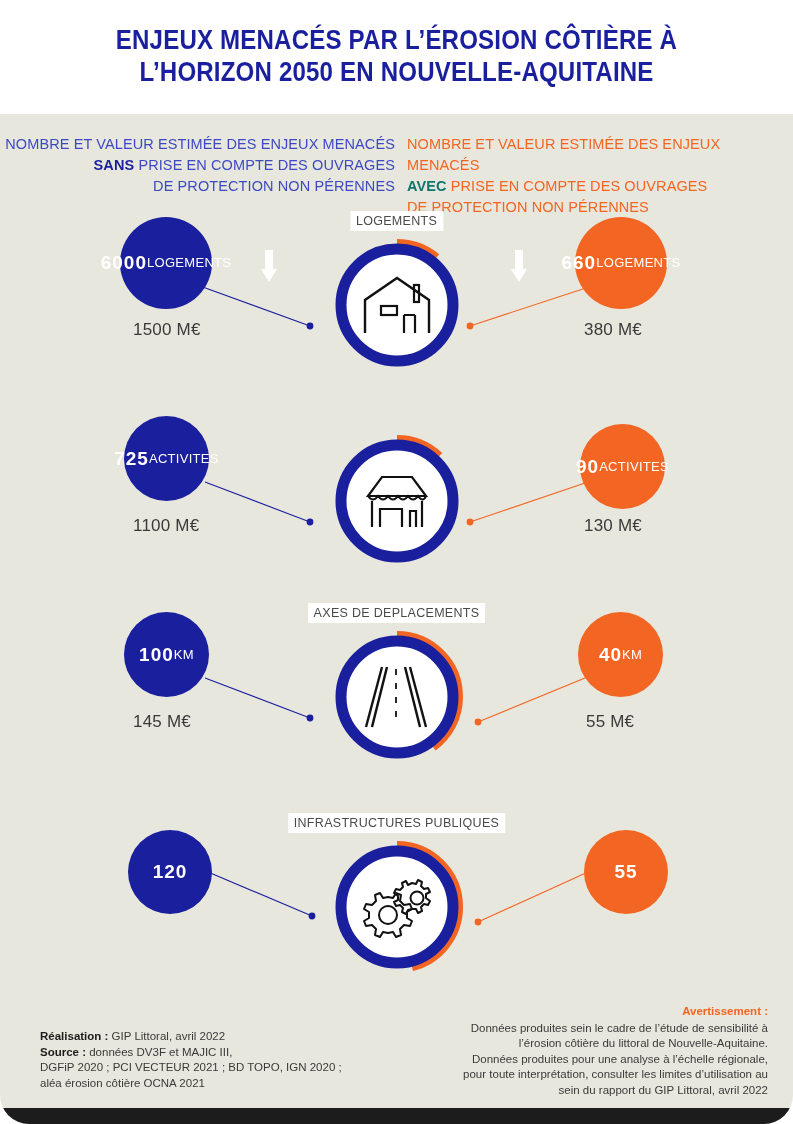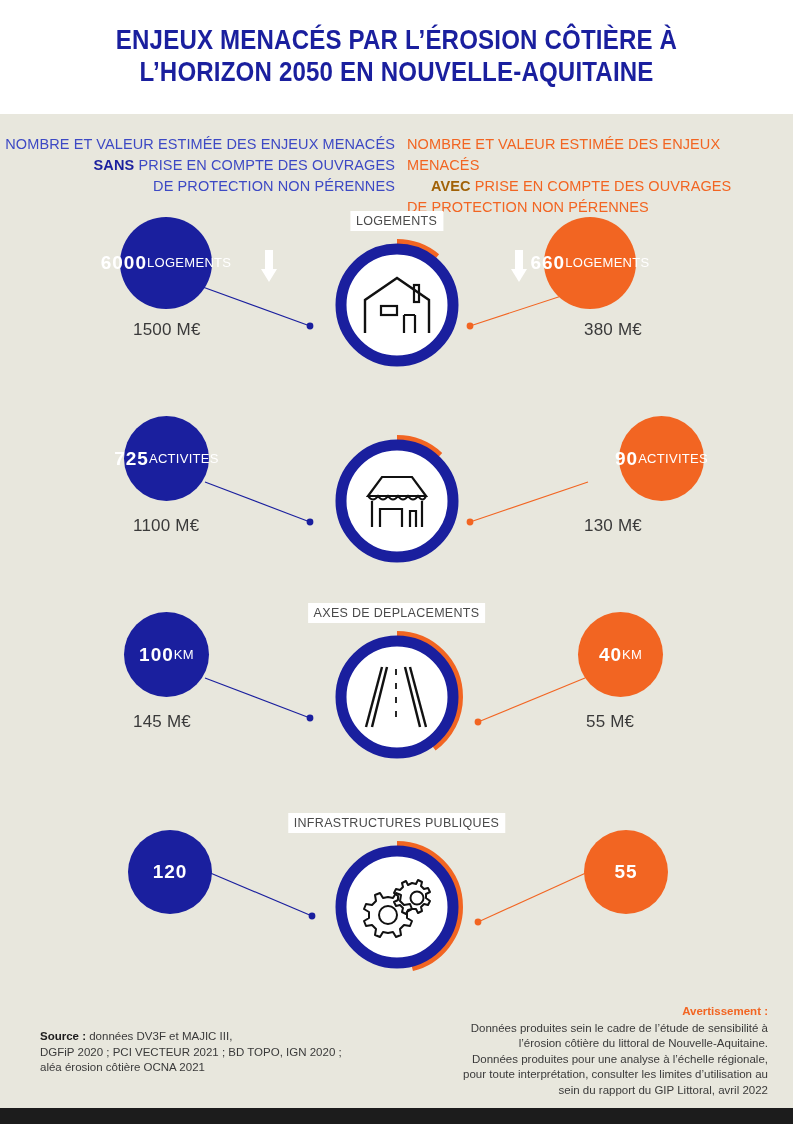--- a/index.html
+++ b/index.html
@@ -9,20 +9,21 @@
   }
   body {
     font-family: "Liberation Sans", sans-serif;
   }
   #page {
     position: relative;
     width: 793px;
     height: 1124px;
     background: #ffffff;
     overflow: hidden;
+    border-radius: 29px;
   }
 
   
   #title-band {
     position: absolute;
     left: 0; top: 0;
     width: 793px;
     height: 114px;
     background: #ffffff;
   }
@@ -72,21 +73,21 @@
     color: #3d49c4;
   }
   #legend-right {
     left: 407px;
     width: 380px;
     text-align: left;
     color: #f26522;
   }
   .legend b { font-weight: bold; }
   #legend-left b { color: #1a1f9e; }
-  #legend-right b { color: #a16207; margin-left: 24px; }
+  #legend-right b { color: #0f766e; }
 
   
   .row { position: absolute; left: 0; width: 793px; }
   #row-0 { top: 104px; height: 190px; }
   #row-1 { top: 300px; height: 190px; }
   #row-2 { top: 496px; height: 190px; }
   #row-3 { top: 716px; height: 190px; }
 
   
   .ring-wrap {
@@ -234,21 +235,21 @@
         <path d="M11 32 L3 19 L19 19 Z" fill="#ffffff"></path>
         <rect x="7" y="0" width="8" height="22" fill="#ffffff"></rect>
       </svg>
 
       <div class="bubble blue" style="left:120px; top:-1px; width:92px; height:92px;">
         <span class="num">6000</span>
         <span class="unit">LOGEMENTS</span>
       </div>
       <div class="value" style="left:133px; top:102px;">1500 M€</div>
 
-      <div class="bubble orange" style="left:544px; top:-1px; width:92px; height:92px;">
+      <div class="bubble orange" style="left:575px; top:-1px; width:92px; height:92px;">
         <span class="num">660</span>
         <span class="unit">LOGEMENTS</span>
       </div>
       <div class="value" style="left:584px; top:102px;">380 M€</div>
 
       <div class="ring-wrap" style="top:19px;">
         <div class="chip">LOGEMENTS</div>
         <svg class="ring-svg" viewBox="0 0 136 136">
           <circle cx="68" cy="68" r="59" fill="none" stroke="#f26522" stroke-width="14" stroke-dasharray="40.8 330.0" transform="rotate(-90 68 68)"></circle>
           <circle cx="68" cy="68" r="56" fill="#ffffff" stroke="#1a1f9e" stroke-width="11"></circle>
@@ -269,21 +270,21 @@
         <line x1="588" y1="68" x2="470" y2="108" stroke="#f26522" stroke-width="1.1"></line>
         <circle cx="470" cy="108" r="3.4" fill="#f26522"></circle>
       </svg>
 
       <div class="bubble blue" style="left:124px; top:2px; width:85px; height:85px;">
         <span class="num">725</span>
         <span class="unit">ACTIVITES</span>
       </div>
       <div class="value" style="left:133px; top:102px;">1100 M€</div>
 
-      <div class="bubble orange" style="left:580px; top:2px; width:85px; height:85px;margin-left:39px;">
+      <div class="bubble orange" style="left:580px; top:10px; width:85px; height:85px;">
         <span class="num">90</span>
         <span class="unit">ACTIVITES</span>
       </div>
       <div class="value" style="left:584px; top:102px;">130 M€</div>
 
       <div class="ring-wrap" style="top:19px;">
         <svg class="ring-svg" viewBox="0 0 136 136">
           <circle cx="68" cy="68" r="59" fill="none" stroke="#f26522" stroke-width="14" stroke-dasharray="44.5 326.3" transform="rotate(-90 68 68)"></circle>
           <circle cx="68" cy="68" r="56" fill="#ffffff" stroke="#1a1f9e" stroke-width="11"></circle>
         </svg>
@@ -360,20 +361,21 @@
             <path d="M28 22 l5 1 3 -5 5 2 -1 6 4 4 6 -1 2 5 -5 3 0 6 5 3 -2 5 -6 -1 -4 4 1 6 -5 2 -3 -5 -5 1 -5 -1 -3 5 -5 -2 1 -6 -4 -4 -6 1 -2 -5 5 -3 0 -6 -5 -3 2 -5 6 1 4 -4 -1 -6 5 -2 3 5 z"></path>
             <circle cx="28" cy="40" r="9"></circle>
             <path d="M52 8 l4 1 2 -4 4 2 -1 4 3 3 4 -1 2 4 -4 2 0 4 4 3 -2 4 -4 -1 -3 3 1 4 -4 2 -2 -4 -4 0 -4 1 -2 4 -4 -2 1 -4 -3 -3 -4 1 -2 -4 4 -2 0 -4 -4 -3 2 -4 4 1 3 -3 -1 -4 4 -2 2 4 z"></path>
             <circle cx="57" cy="23" r="6.5"></circle>
           </g>
         </svg>
       </div>
     </div>
 
     <div id="footer-left">
+      <div><b>Réalisation :</b><span> GIP Littoral, avril 2022</span></div>
       <div><b>Source :</b><span> données DV3F et MAJIC III,</span></div>
       <div>DGFiP 2020 ; PCI VECTEUR 2021 ; BD TOPO, IGN 2020 ;</div>
       <div>aléa érosion côtière OCNA 2021</div>
     </div>
 
     <div id="footer-right">
       <span id="avertissement-title">Avertissement :</span>
       <div>Données produites sein le cadre de l’étude de sensibilité à</div>
       <div>l’érosion côtière du littoral de Nouvelle-Aquitaine.</div>
       <div>Données produites pour une analyse à l’échelle régionale,</div>

